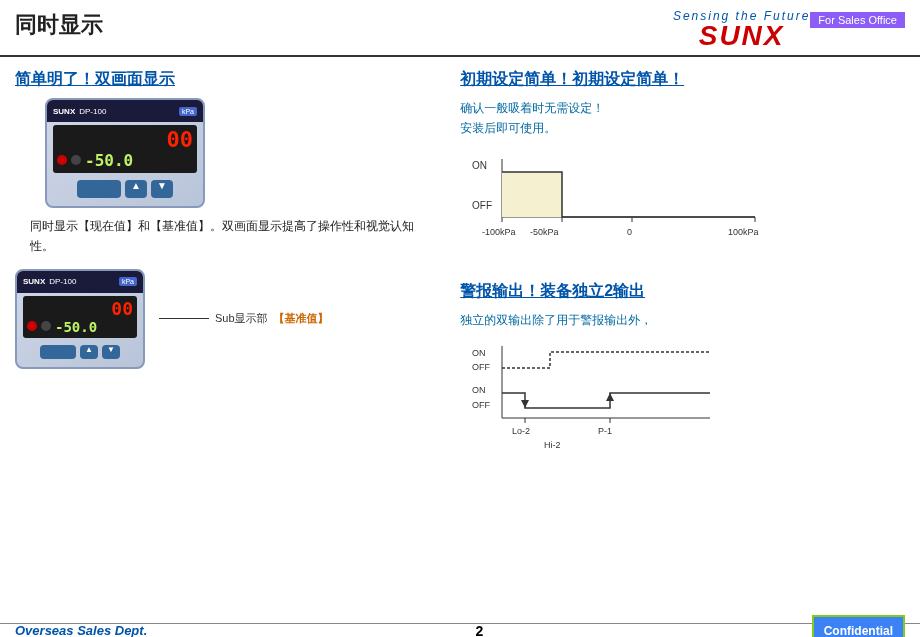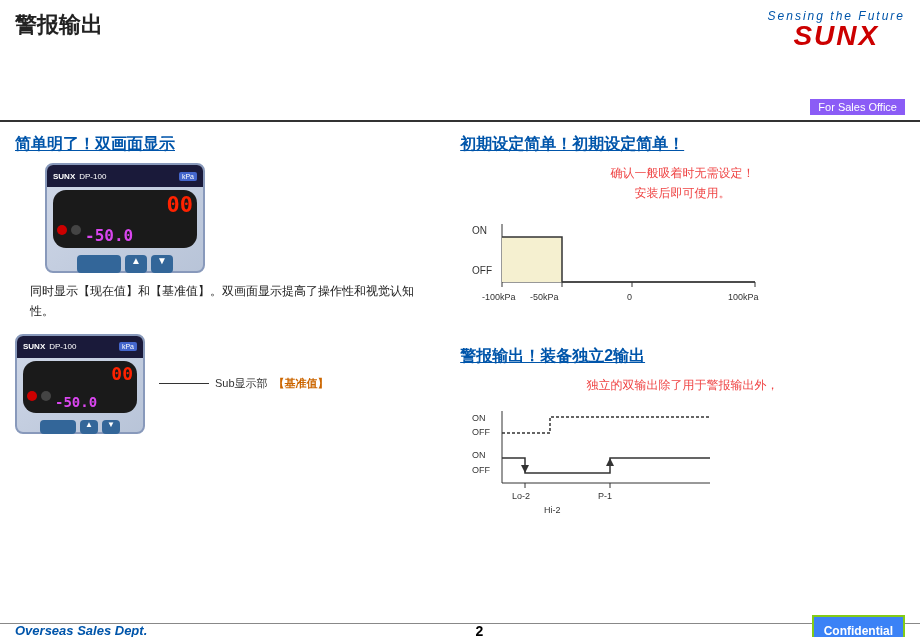--- a/index.html
+++ b/index.html
@@ -20,23 +20,21 @@
       padding: 10px 15px 5px 15px;
       border-bottom: 2px solid #333;
     }
     .header-title {
       font-size: 22px;
       font-weight: bold;
       color: #222;
     }
     .logo-area {
       display: flex;
-      flex-direction: column;
-      align-items: flex-end;
-      gap: 47px;
+      align-items: flex-start;
     }
     .logo-sunx {
       font-size: 28px;
       font-weight: bold;
       color: #cc0000;
       letter-spacing: 2px;
       font-style: italic;
       line-height: 1;
     }
     .logo-sunx span {
@@ -112,39 +110,39 @@
       background: #4466cc;
       color: #fff;
       font-size: 7px;
       padding: 1px 3px;
       border-radius: 2px;
       margin-left: auto;
     }
     .display-area {
       background: #1a1a1a;
       margin: 3px 6px;
-      border-radius: 13px;
+      border-radius: 3px;
       padding: 4px;
     }
     .display-main {
       color: #ff2200;
       font-size: 22px;
       font-weight: bold;
       font-family: monospace;
       text-align: right;
       line-height: 1;
     }
     .display-sub {
-      color: #d946ef;
+      color: #bef264;
       font-size: 16px;
       font-weight: bold;
       font-family: monospace;
       text-align: right;
       line-height: 1;
-      margin-top: 12px;
+      margin-top: 2px;
     }
     .indicator {
       width: 10px;
       height: 10px;
       border-radius: 50%;
     }
     .ind-red { background: #cc0000; }
     .ind-off { background: #444; }
     .btn-row {
       display: flex;
@@ -191,24 +189,23 @@
       color: #333;
       font-size: 11px;
     }
     .ann-value {
       color: #cc0000;
       font-size: 11px;
       font-weight: bold;
     }
     .chart-text {
       font-size: 12px;
-      color: #ef4444;
+      color: #0369a1;
       line-height: 1.7;
       margin-bottom: 8px;
-      text-align: center;
     }
 
     
     .chart-svg-wrap {
       margin-left: 10px;
     }
 
     
     .footer {
       position: absolute;
@@ -238,21 +235,21 @@
       font-size: 12px;
       font-weight: bold;
       padding: 7px 10px;
       border: 2px solid #84cc16;
     }
   </style>
 </head>
 <body>
 
 <div class="header">
-  <div class="header-title">警报输出</div>
+  <div class="header-title">同时显示</div>
   <div class="logo-area">
     <div style="text-align:right;">
       <span class="logo-sunx">
         <span>Sensing the Future</span>
         <span style="font-size:28px;color:#cc0000;font-style:italic;font-weight:bold;">SUNX</span>
       </span>
     </div>
     <div class="sales-office-badge">For Sales Office</div>
   </div>
 </div>

